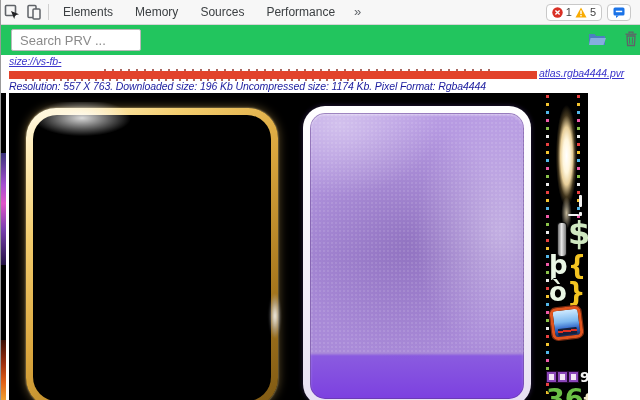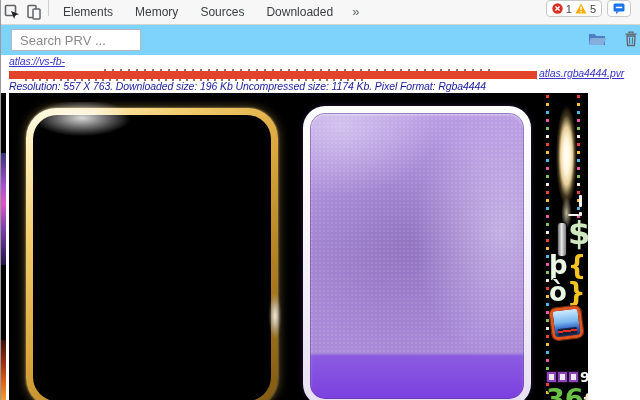--- a/index.html
+++ b/index.html
@@ -4,37 +4,37 @@
 <style>
   * { box-sizing: border-box; margin: 0; padding: 0; }
   html,body { width:640px; height:400px; overflow:hidden; background:#fff;
     font-family:"Liberation Sans", sans-serif; }
   .screen { position:relative; width:640px; height:400px; background:#fff;
     border-left:1px solid #9a9a9a; }
 
   
   .topbar { position:absolute; left:0; top:0; width:640px; height:25px;
     background:#f7f7f7; border-bottom:1px solid #d5d5d5;
-    display:flex; align-items:flex-start; }
+    display:flex; align-items:center; }
   .tbicon { width:22px; height:24px; display:flex; align-items:center;
     justify-content:center; cursor:pointer; color:#5f6368; }
   .vsep { width:1px; height:16px; background:#d0d0d0; margin:0 3px; }
   .tabs { display:flex; align-items:stretch; height:25px; }
   .tab { padding:0 11px; font-size:12px; color:#3c4043; line-height:24px;
     position:relative; white-space:nowrap; cursor:pointer; }
   .tab.selected::after { content:""; position:absolute; left:4px; right:4px;
     bottom:0; height:3px; background:#1a73e8; }
   .moretabs { padding:0 8px; font-size:13px; color:#5f6368; line-height:24px; cursor:pointer; }
   .tb-right { margin-left:auto; display:flex; align-items:center; padding-right:5px; }
   .badgebox { display:flex; align-items:center; gap:3px; border:1px solid #c9c9c9;
     border-radius:4px; background:#fff; height:17px; padding:0 5px; margin-right:5px;
     font-size:11px; color:#444; cursor:pointer; }
 
   
-  .row2 { position:absolute; left:0; top:25px; width:640px; height:30px; background:#7dd3fc; }
+  .row2 { position:absolute; left:0; top:25px; width:640px; height:30px; background:#22c55e; }
   .searchbox { position:absolute; left:10px; top:4px; width:130px; height:22px;
     border:1px solid #b9b9b9; border-radius:2px; font-size:13px; padding:0 8px;
     color:#333; font-family:"Liberation Sans", sans-serif; outline:none; }
   .searchbox::placeholder { color:#8a8a8a; }
   .act { position:absolute; top:4px; width:20px; height:20px; cursor:pointer;
     display:flex; align-items:center; justify-content:center; }
   .act.folder { left:586px; }
   .act.trash { left:620px; }
 
   
@@ -137,21 +137,21 @@
       <svg width="16" height="16" viewBox="0 0 16 16">
         <rect x="2" y="1.5" width="8" height="12" rx="1" fill="none" stroke="#5f6368" stroke-width="1.5"></rect>
         <rect x="7" y="5" width="7" height="10" rx="1" fill="#f7f7f7" stroke="#5f6368" stroke-width="1.5"></rect>
       </svg>
     </div>
     <div class="vsep"></div>
     <nav class="tabs">
       <span class="tab">Elements</span>
       <span class="tab">Memory</span>
       <span class="tab">Sources</span>
-      <span class="tab">Downloaded</span>
+      <span class="tab">Performance</span>
       <span class="moretabs">»</span>
     </nav>
     <div class="tb-right">
       <div class="badgebox">
         <svg width="11" height="11" viewBox="0 0 11 11">
           <circle cx="5.5" cy="5.5" r="5.2" fill="#d93025"></circle>
           <path d="M3.4 3.4 L7.6 7.6 M7.6 3.4 L3.4 7.6" stroke="#fff" stroke-width="1.4"></path>
         </svg>
         <span>1</span>
         <svg width="12" height="11" viewBox="0 0 12 11">
@@ -186,21 +186,21 @@
         <path d="M5 2.5 V1.2 h4 v1.3" fill="none" stroke="#5f6368" stroke-width="1.2"></path>
         <line x1="1.5" y1="3.2" x2="12.5" y2="3.2" stroke="#5f6368" stroke-width="1.3"></line>
         <path d="M3 5 h8 l-0.6 9.5 h-6.8 Z" fill="none" stroke="#5f6368" stroke-width="1.3"></path>
         <line x1="5.5" y1="6.5" x2="5.7" y2="12.8" stroke="#5f6368" stroke-width="1"></line>
         <line x1="8.5" y1="6.5" x2="8.3" y2="12.8" stroke="#5f6368" stroke-width="1"></line>
       </svg>
     </div>
   </div>
 
   <div class="info">
-    <a class="url1">atlas://vs-fb-</a>
+    <a class="url1">size://vs-fb-</a>
     <div class="url2">
       <span class="redact"></span>
       <a class="urltail">atlas.rgba4444.pvr</a>
     </div>
     <div class="meta">Resolution: 557 X 763. Downloaded size: 196 Kb Uncompressed size: 1174 Kb. Pixel Format: Rgba4444</div>
   </div>
 
   <div class="preview">
     <div class="sliver">
       <div class="frag frag-purple"></div>

